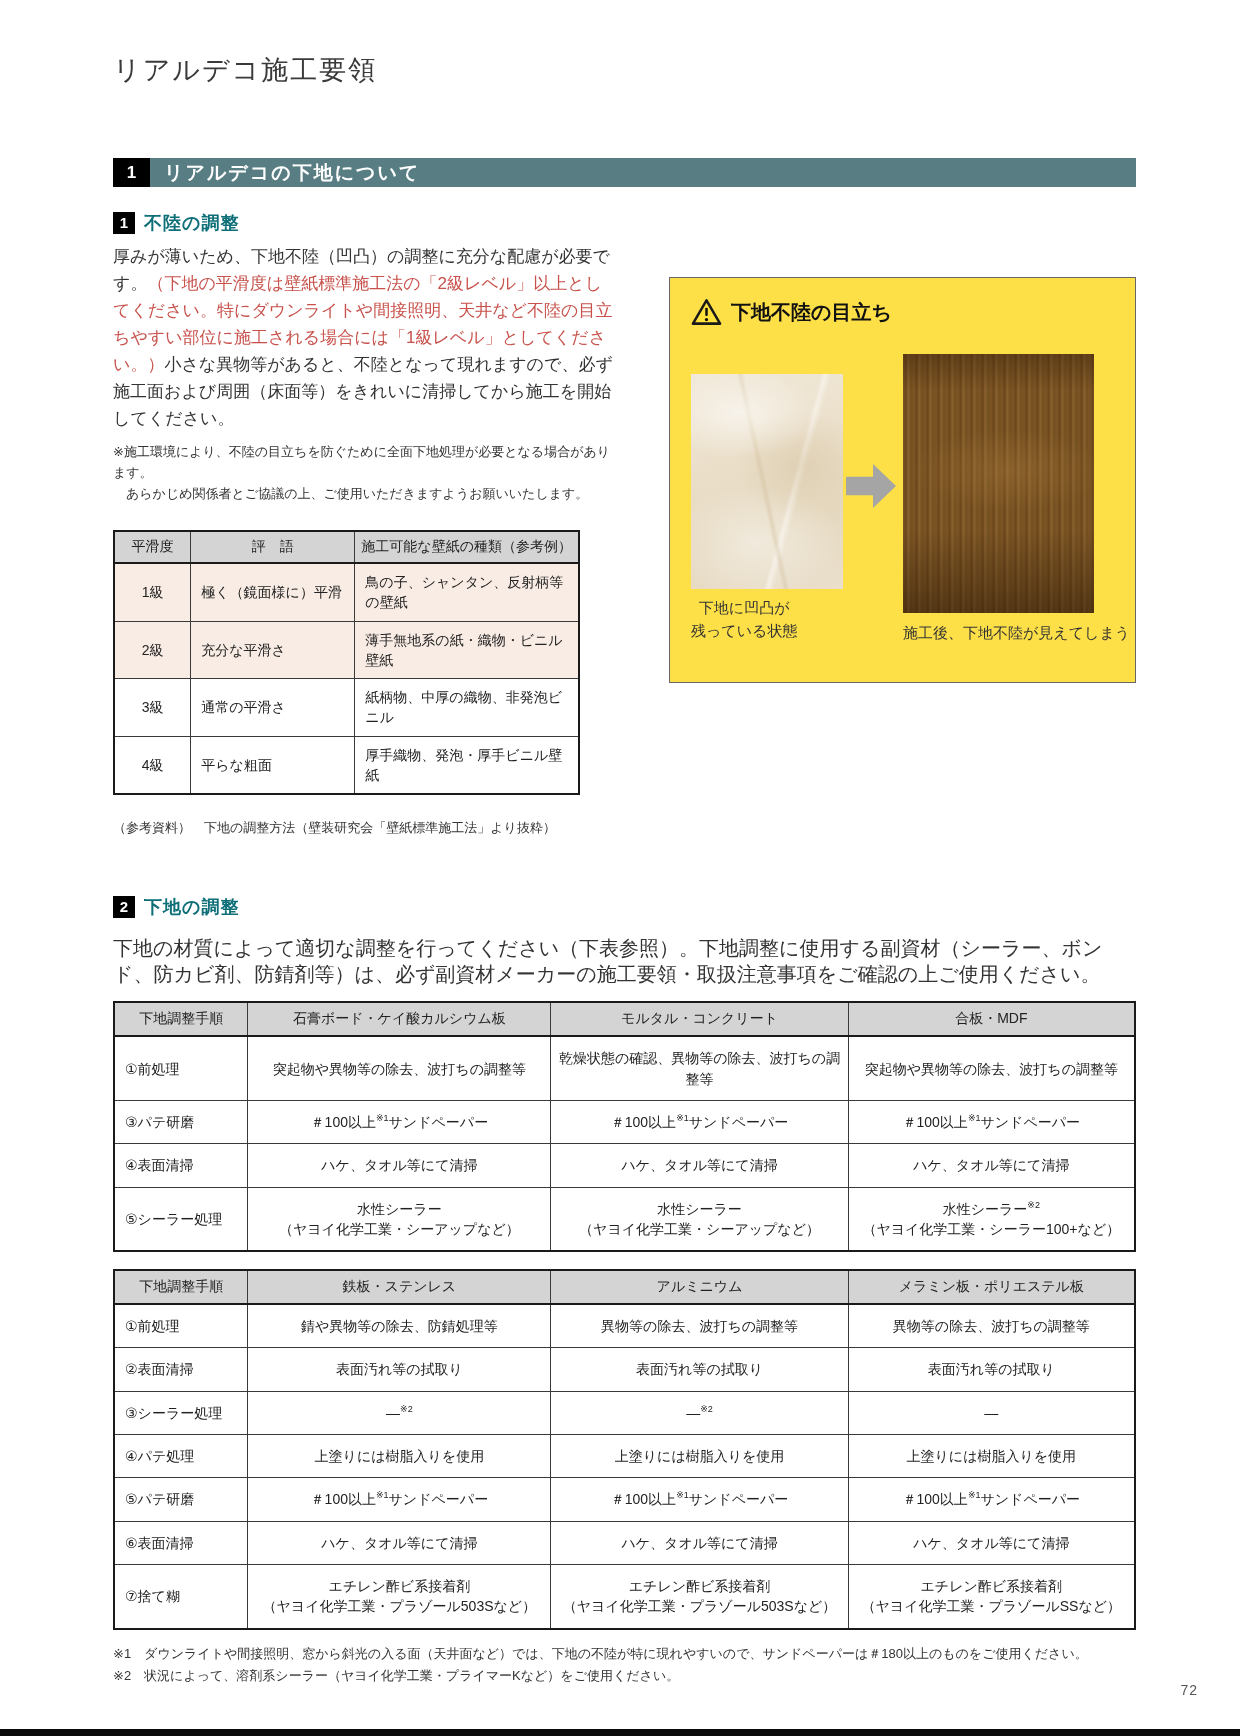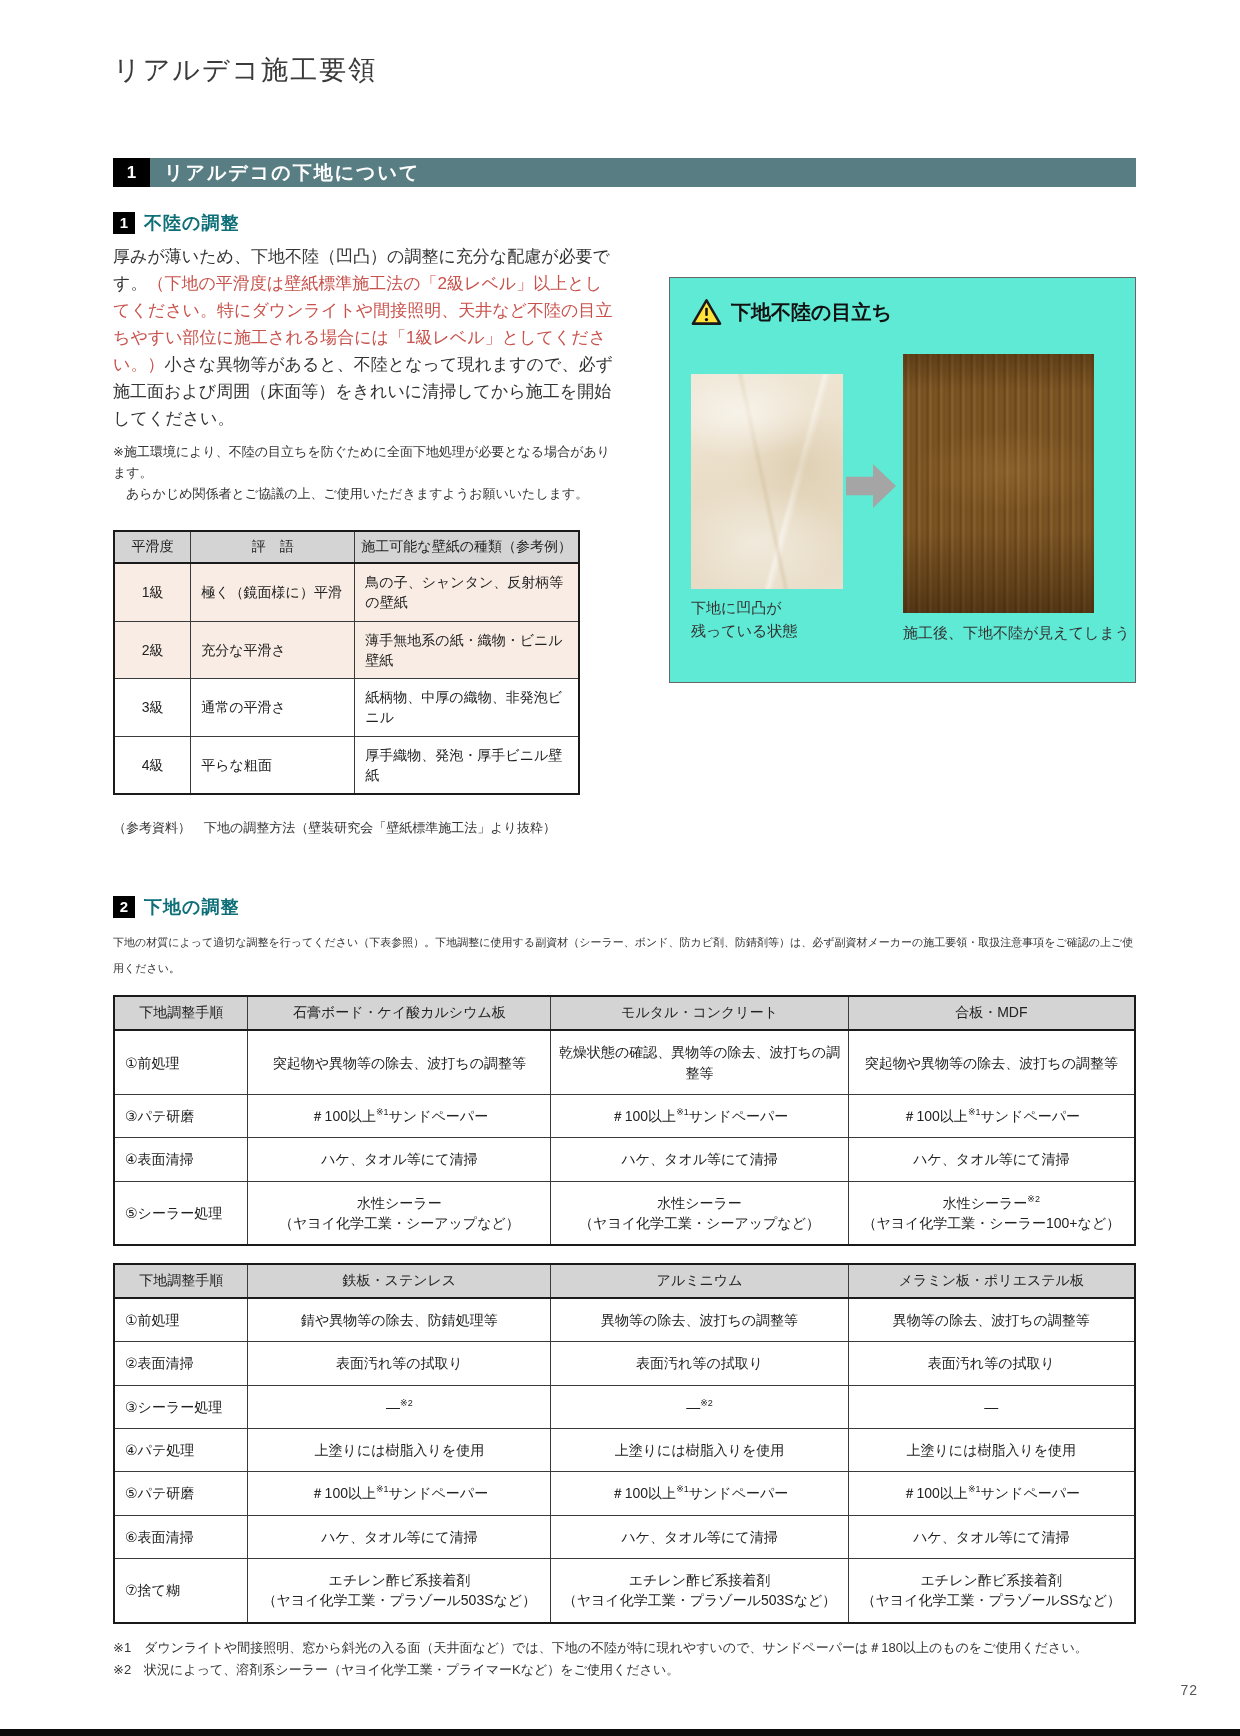--- a/index.html
+++ b/index.html
@@ -44,46 +44,46 @@
   .t-flat th{padding:6px 4px;font-family:Liberation Mono, monospace;}
   .t-flat td{padding:8px 8px;}
   .t-flat tr.hl td{background:var(--table-highlight-pink);}
   .t-src{margin-top:24px;font-size:13px;color:#333;}
   
   .t-sub{margin-top:14px;}
   .t-sub th{padding:7px 4px;}
   .t-sub td{padding:11px 6px;}
   
   .figure-box{position:relative;width:467px;height:406px;border:1px solid #666;margin-top:34px;margin-left:50px;
-              flex:0 0 auto;background:#5eead4;}
+              flex:0 0 auto;background:#fde047;}
   .figure-title{position:absolute;top:20px;left:21px;display:flex;align-items:center;gap:9px;
                 font-size:20px;font-weight:bold;color:#111;}
   .warn-svg{width:31px;height:28px;display:block;}
   .img-before{position:absolute;left:21px;top:96px;width:152px;height:215px;
     background:
       radial-gradient(130px 70px at 32% 18%, rgba(255,255,255,.55), transparent 65%),
       radial-gradient(110px 90px at 72% 42%, rgba(205,185,145,.35), transparent 60%),
       linear-gradient(78deg, transparent 46%, rgba(200,178,135,.30) 48%, transparent 50%),
       linear-gradient(105deg, transparent 62%, rgba(255,255,255,.45) 64%, transparent 67%),
       radial-gradient(150px 95px at 42% 78%, rgba(255,255,255,.45), transparent 60%),
       linear-gradient(165deg, #f0e8d8 0%, #ebdfca 38%, #e5d8bf 68%, #eadfcc 100%);}
   .img-after{position:absolute;left:233px;top:76px;width:191px;height:259px;
     background:
       linear-gradient(180deg, rgba(50,28,6,.38), rgba(0,0,0,0) 14%, rgba(0,0,0,0) 68%, rgba(35,18,4,.45)),
       radial-gradient(140px 60px at 55% 45%, rgba(190,140,70,.25), transparent 70%),
       repeating-linear-gradient(90deg, #7d5526 0px, #6a4418 3px, #8a6230 5px, #73501f 8px, #7d5526 11px),
       #7a5424;}
   .arrow-icon{position:absolute;left:176px;top:186px;width:50px;height:44px;background:#a5a5a5;
     clip-path:polygon(0 29%,54% 29%,54% 0,100% 50%,54% 100%,54% 71%,0 71%);}
   .cap{position:absolute;font-size:15px;line-height:23px;color:#333;white-space:pre-line;}
-  .cap-before{left:21px;top:318px;}
+  .cap-before{left:21px;top:318px;text-align:center;}
   .cap-after{left:233px;top:343px;}
   
   .subhead2{margin-top:58px;}
-  .intro2{margin-top:10px;font-size:11px;line-height:26px;color:#333;}
+  .intro2{margin-top:16px;font-size:20px;line-height:26px;color:#333;}
   .t-b{margin-top:17px;}
   .footnotes{margin-top:13px;font-size:13px;line-height:22px;color:#333;}
   
   .page-num{position:absolute;top:1682px;right:42px;font-size:14px;color:#555;letter-spacing:1px;}
   .bottom-edge{position:absolute;left:0;bottom:0;width:100%;height:7px;background:#0b0b0b;}
 </style>
 </head>
 <body>
 
 <div class="page">

